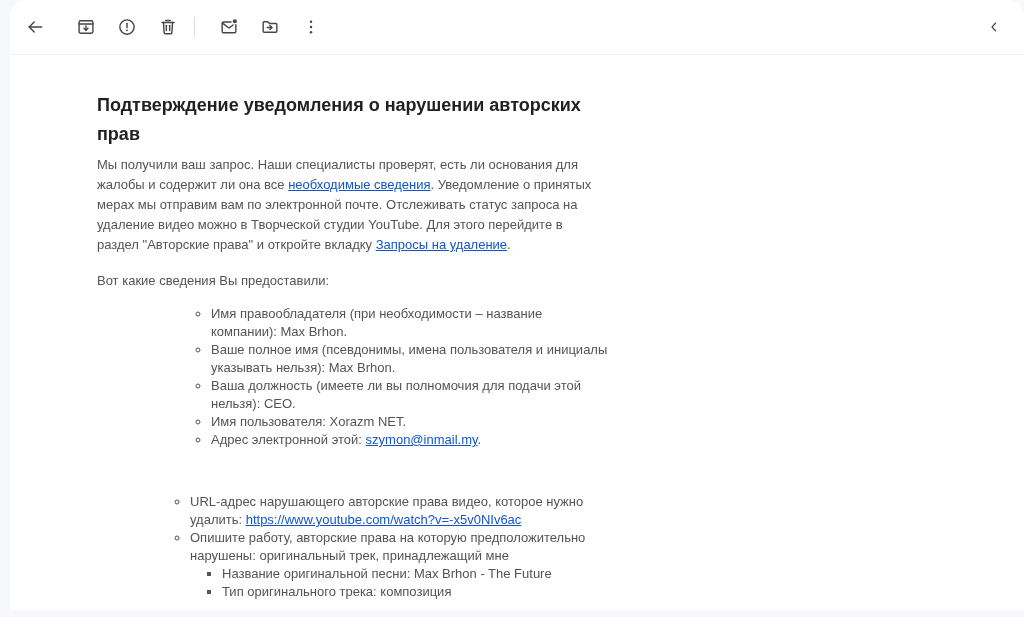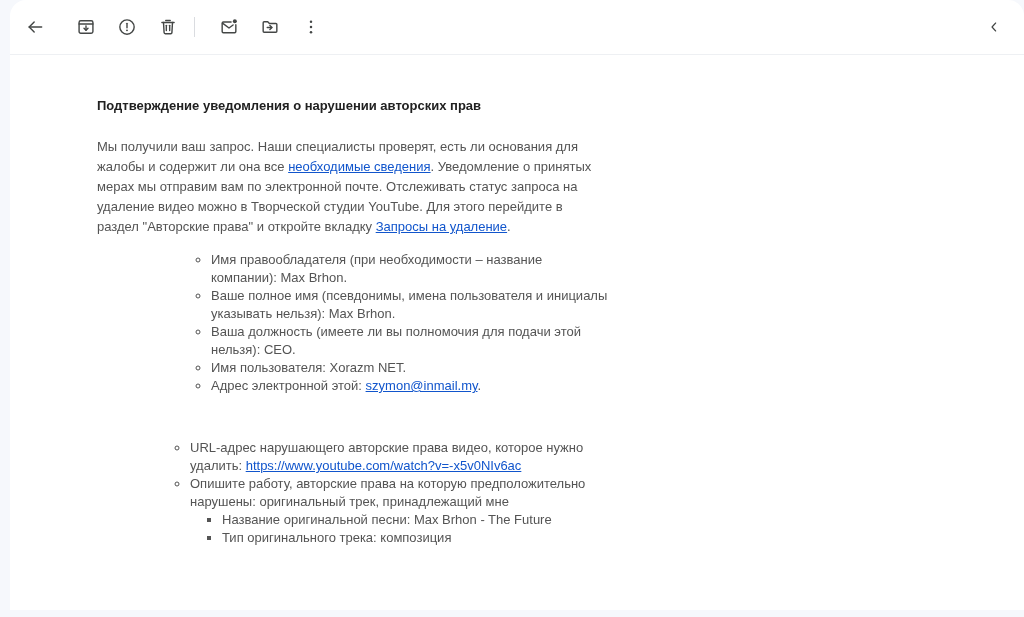--- a/index.html
+++ b/index.html
@@ -31,23 +31,23 @@
   }
   .tbtn svg{display:block;stroke:var(--icon);fill:none;stroke-width:1.7;stroke-linecap:round;stroke-linejoin:round}
   .tbtn svg .fil{fill:var(--icon);stroke:none}
   .vdiv{width:1px;height:20px;background:var(--vdiv);margin:0 6px}
   .spacer{flex:1}
   .email-body{
     margin:36px 0 0 87px;width:506px;
     color:var(--body);font-size:13px;
   }
   .title{
-    margin:0;font-size:13px;line-height:29px;font-weight:700;color:var(--title);
+    margin:0;font-size:18px;line-height:29px;font-weight:700;color:var(--title);
   }
-  .para{line-height:20px;margin:17px 0 0;}
+  .para{line-height:20px;margin:6px 0 0;}
   .provided{line-height:20px;margin:16px 0 0;}
   ul{color:var(--body)}
   ul.details{margin:14px 8px 0;padding-left:106px;width:400px;line-height:18px;list-style-type:circle}
   ul.removal{margin:44px 0 0;padding-left:93px;width:398px;line-height:18px;list-style-type:circle}
   ul.sub-list{margin:0;padding-left:32px;list-style-type:square}
   li{padding:0;margin:0}
   a.lnk{color:var(--link);text-decoration:underline;cursor:pointer}
 </style>
 </head>
 <body>
@@ -138,20 +138,21 @@
           </svg>
       </span>
     </button>
   </div>
 
   <div class="email-body">
     <h1 class="title">Подтверждение уведомления о нарушении авторских прав</h1>
 
     <p class="para"><span>Мы получили ваш запрос. Наши специалисты проверят, есть ли основания для жалобы и содержит ли она все </span><a href="#" class="lnk">необходимые сведения</a><span>. Уведомление о принятых мерах мы отправим вам по электронной почте. Отслеживать статус запроса на удаление видео можно в Творческой студии YouTube. Для этого перейдите в раздел "Авторские права" и откройте вкладку </span><a href="#" class="lnk">Запросы на удаление</a><span>.</span></p>
 
+    <p class="provided">Вот какие сведения Вы предоставили:</p>
 
     <ul class="details">
         <li><span>Имя правообладателя (при необходимости – название компании): Max Brhon.</span></li>
         <li><span>Ваше полное имя (псевдонимы, имена пользователя и инициалы указывать нельзя): Max Brhon.</span></li>
         <li><span>Ваша должность (имеете ли вы полномочия для подачи этой нельзя): CEO.</span></li>
         <li><span>Имя пользователя: Xorazm NET.</span></li>
         <li><span>Адрес электронной этой: </span><a href="#" class="lnk">szymon@inmail.my</a><span>.</span></li>
       </ul>
 
     <ul class="removal">

